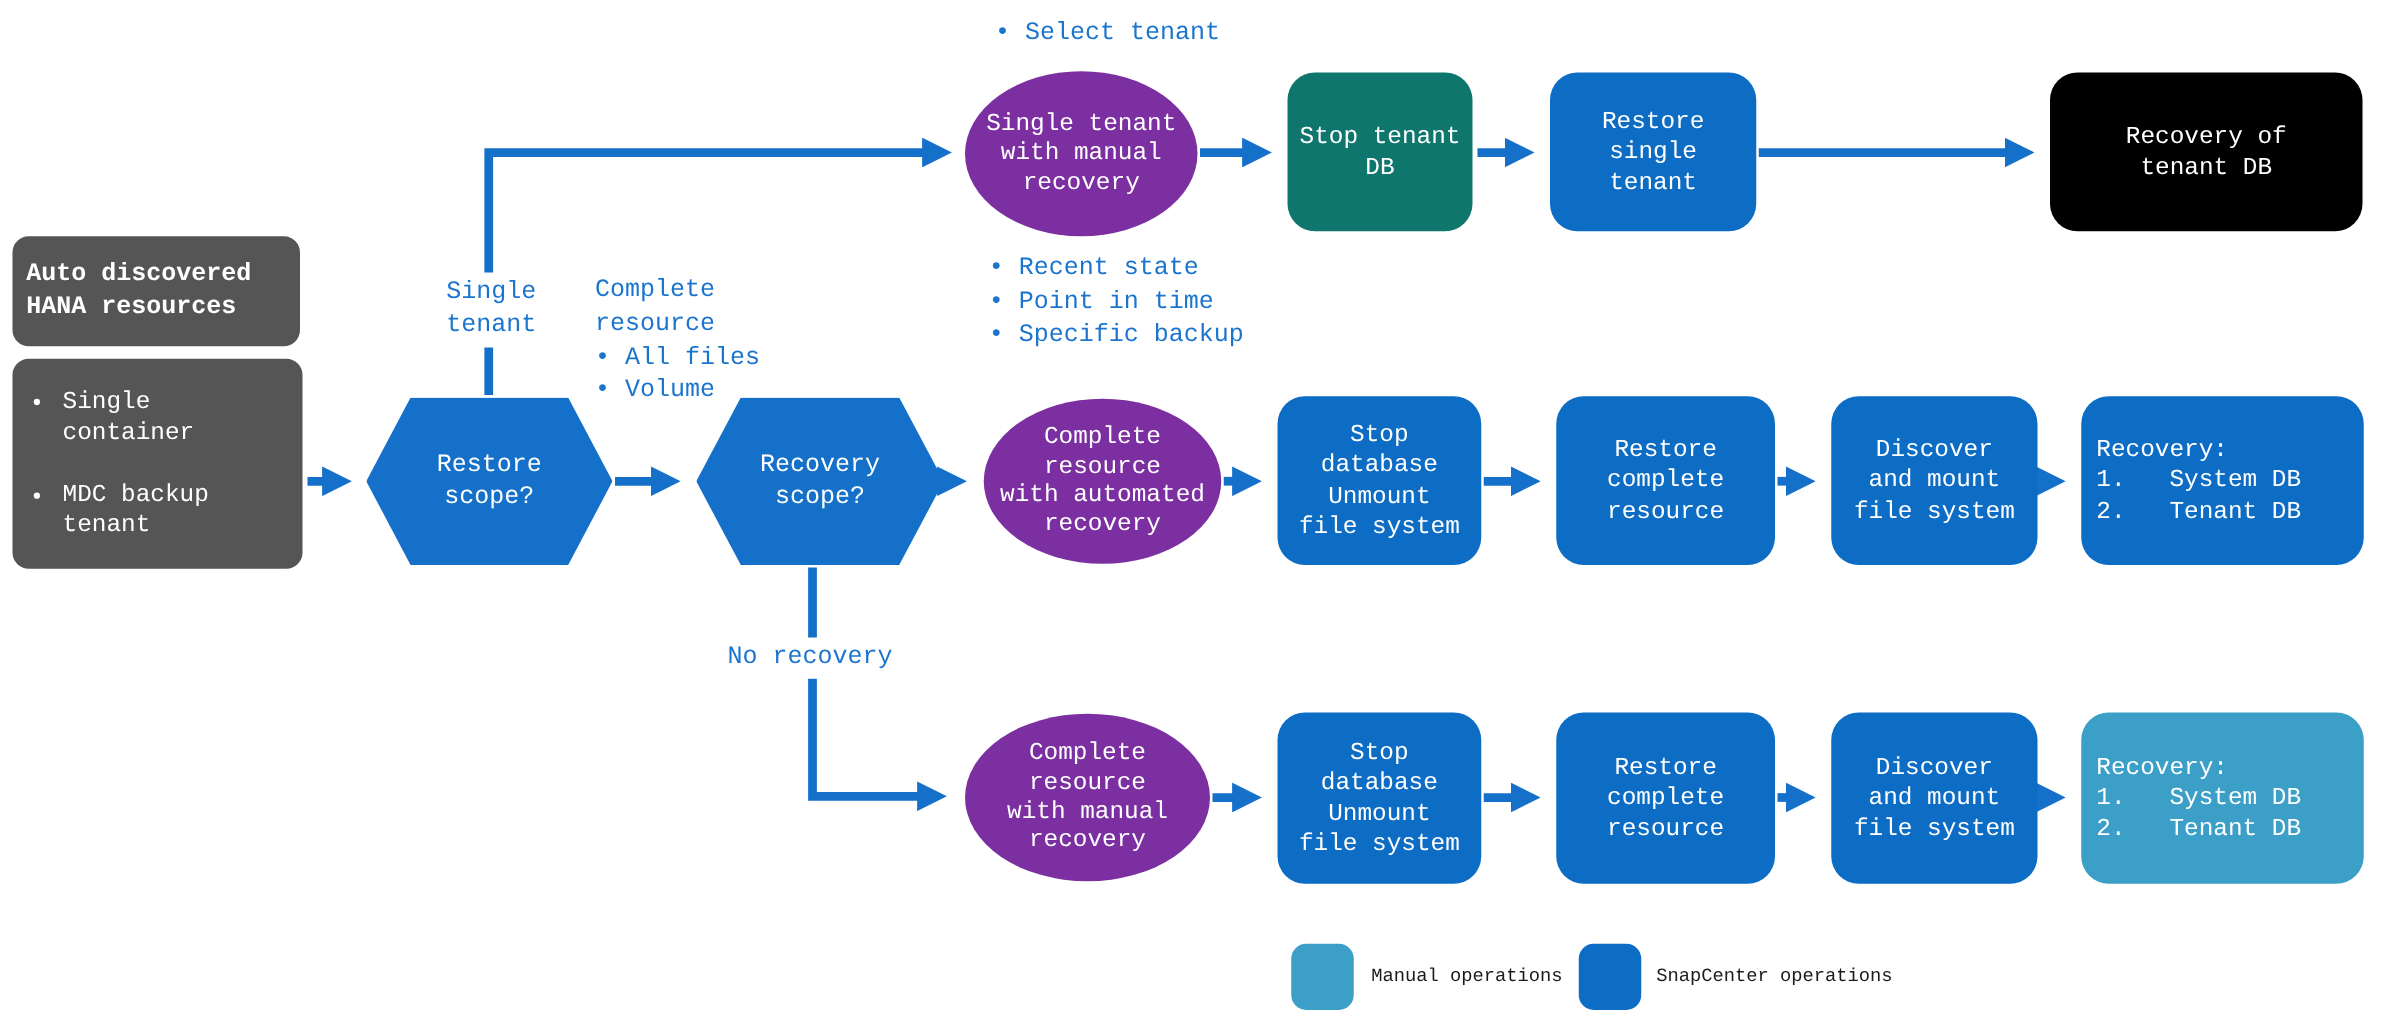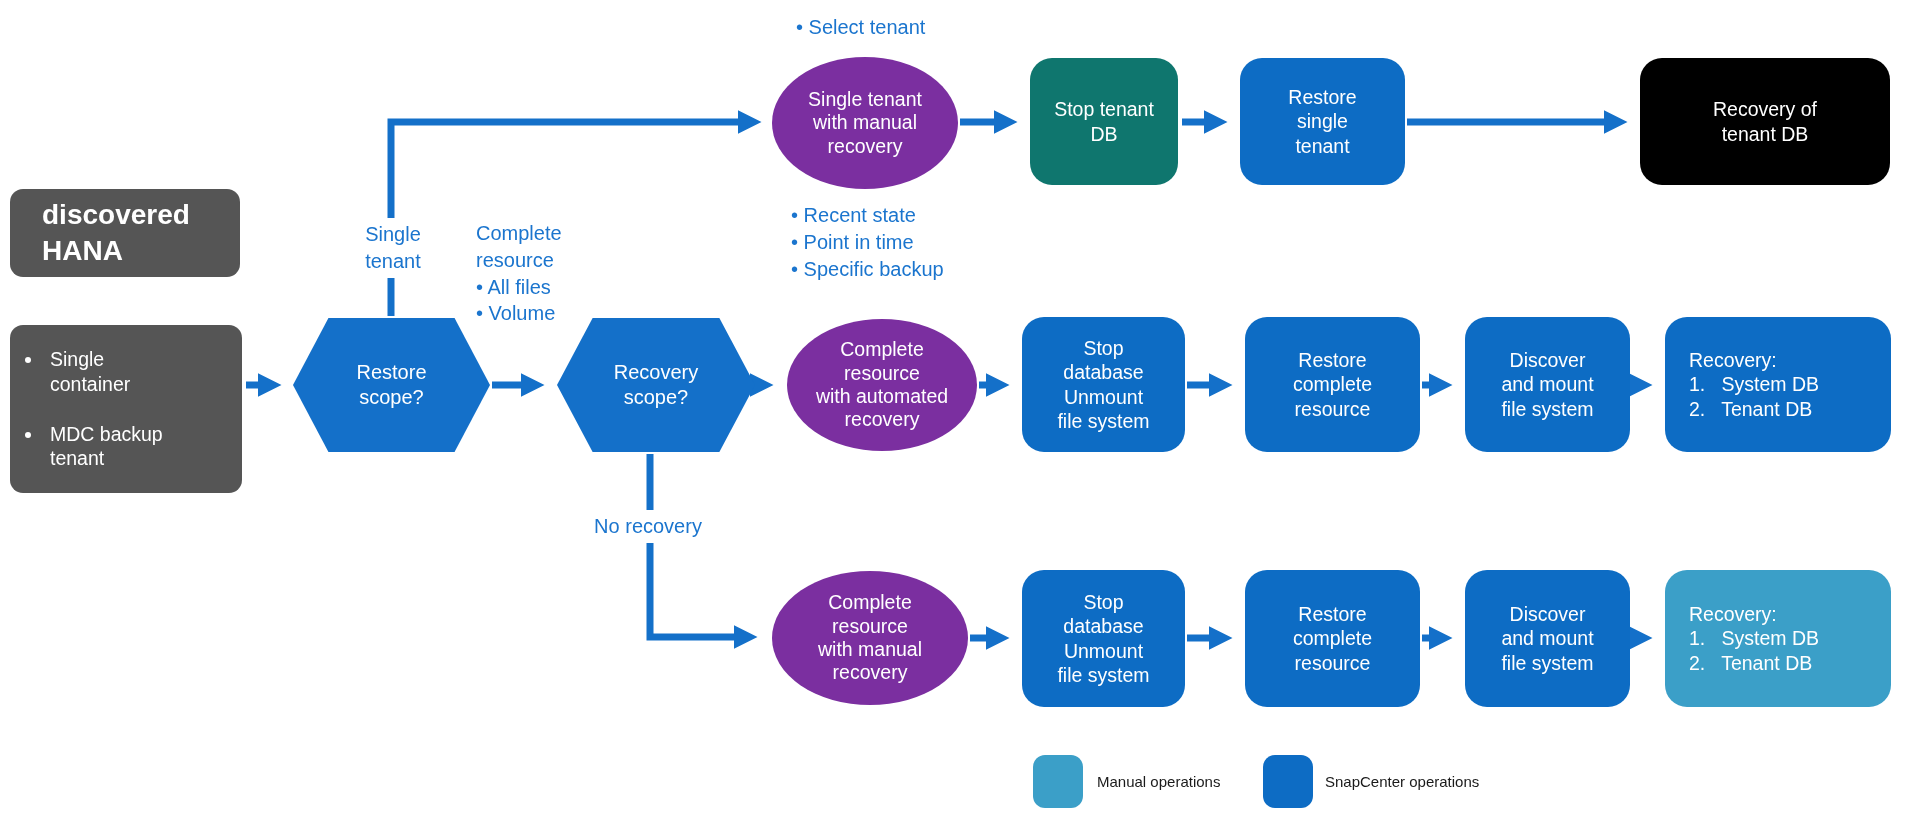--- a/index.html
+++ b/index.html
@@ -1,48 +1,48 @@
 <!DOCTYPE html>
 <html><head>
 <meta charset="utf-8">
 <style>
   html,body{margin:0;padding:0;background:#fff;}
   #canvas{
     position:relative;width:1907px;height:817px;background:#fff;overflow:hidden;
     font-family:"Liberation Sans","DejaVu Sans",sans-serif;
   }
-  .abs{position:absolute;}
+  .abs{position:absolute;font-family:Liberation Mono, monospace;}
   
   #wires{position:absolute;left:0;top:0;width:1907px;height:817px;pointer-events:none;}
   
   .gray-box{
     background:#555555;color:#fff;border-radius:13px;
     display:flex;align-items:center;
   }
-  .gray-title{font-weight:bold;font-size:28px;line-height:1.3;white-space:pre-line;padding-left:32px;}
+  .gray-title{font-weight:bold;font-size:20px;line-height:1.3;white-space:pre-line;padding-left:11px;}
   .res-list{list-style:disc;margin:0;padding-left:34px;color:#fff;font-size:19.5px;line-height:1.25;}
   .res-list li{width:122px;padding-left:6px;margin-bottom:26px;}
   .res-list li:last-child{margin-bottom:0;}
   
   .hex{
     clip-path:polygon(0 50%,18% 0,82% 0,100% 50%,82% 100%,18% 100%);
     color:#fff;display:flex;align-items:center;justify-content:center;
     text-align:center;white-space:pre-line;font-size:20px;line-height:1.25;
   }
   
   .ellipse{
     border-radius:50%;color:#fff;display:flex;align-items:center;justify-content:center;
     text-align:center;white-space:pre-line;font-size:19.5px;line-height:1.2;
   }
   
   .flow-box{
     border-radius:22px;color:#fff;display:flex;align-items:center;justify-content:center;
     text-align:center;white-space:pre-line;font-size:19.5px;line-height:1.25;
   }
-  .flow-box.align-left{justify-content:flex-start;text-align:left;white-space:pre-wrap;padding-left:24px;box-sizing:border-box;}
+  .flow-box.align-left{justify-content:flex-start;text-align:left;white-space:pre-wrap;padding-left:12px;box-sizing:border-box;}
   
   .blabel{color:#1B75CE;font-size:20px;line-height:1.34;white-space:pre-line;}
   .blabel.on-line{background:#fff;text-align:center;padding:3px 0;}
   
   .legend-swatch{border-radius:12px;}
   .legend-label{color:#1A1A1A;font-size:15px;line-height:1;display:flex;align-items:center;}
 </style>
 </head>
 <body>
 
@@ -72,21 +72,21 @@
       <polyline points="1422,638 1443,638" marker-end="url(#ah)"></polyline>
       <polyline points="1632,638 1643,638" marker-end="url(#ah)"></polyline>
     </g>
   </svg>
 
   <div class="abs gray-box" style="left:10px;top:189px;width:230px;height:88px;">
     <div class="gray-title">Auto discovered
 HANA resources</div>
   </div>
 
-  <div class="abs gray-box" style="left:10px;top:287px;width:232px;height:168px;margin-top:38px;">
+  <div class="abs gray-box" style="left:10px;top:287px;width:232px;height:168px;">
     <ul class="res-list">
       <li>Single container</li>
       <li>MDC backup tenant</li>
     </ul>
   </div>
 
   <div class="abs hex" style="left: 293px; top: 318px; width: 197px; height: 134px; background: rgb(20, 112, 201);">
     <span>Restore
 scope?</span>
   </div>

